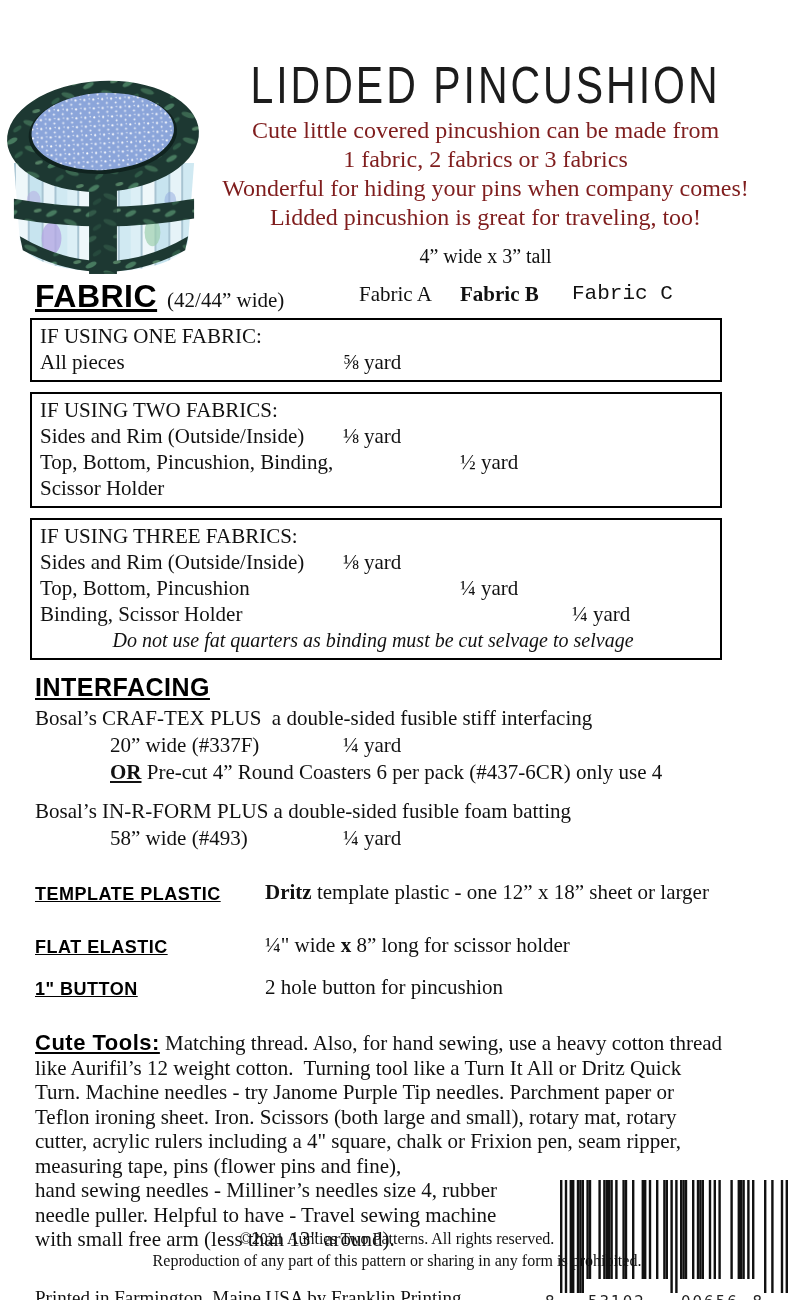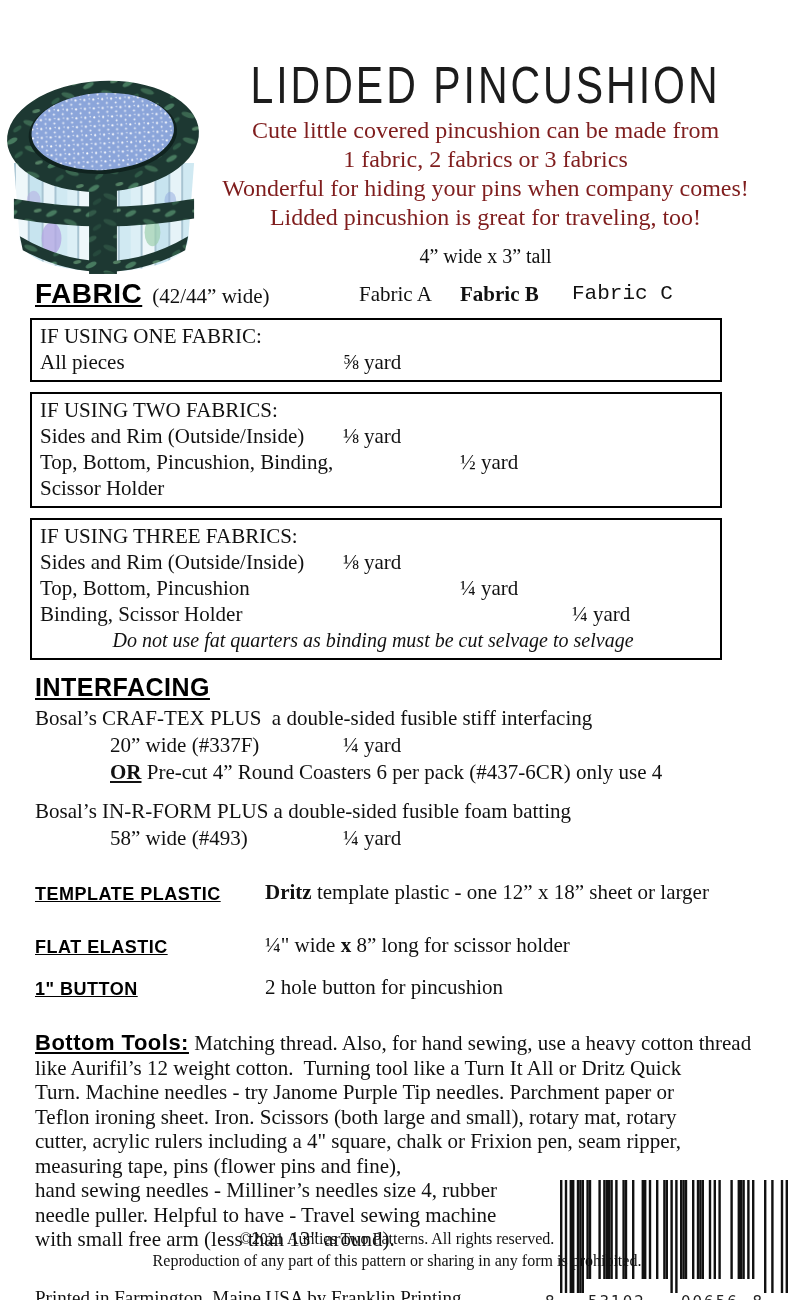--- a/index.html
+++ b/index.html
@@ -21,21 +21,21 @@
   }
   .subtitle { margin-top:14px; font-size:24px; line-height:29px; color:#7f1d1d; }
   .size-line { margin-top:13px; font-size:20px; }
 
   
   .fabric-head-row { position:relative; margin:6px 30px 8px 35px; height:32px; }
   .h-comic {
     font-family:"Liberation Sans", sans-serif; font-weight:bold;
     letter-spacing:.5px; text-decoration:underline; color:#000;
   }
-  .fabric-head-row .h-comic { font-size:28px; }
+  .fabric-head-row .h-comic { font-size:32px; }
   .width-note { font-size:21px; margin-left:6px; }
   .colhead { position:absolute; top:4px; font-size:21px; }
   .colhead.a { left:324px; } .colhead.b { left:425px; } .colhead.c { left:537px;font-family:Liberation Mono, monospace; }
 
   .fbox {
     margin:0 0 10px 30px; width:692px; border:2px solid #000;
     padding:3px 14px 5px 8px; font-size:21px; line-height:26px;
   }
   .frow { position:relative; }
   .frow .va { position:absolute; left:303px; top:0; }
@@ -221,21 +221,21 @@
     <span class="lead"><span class="h-comic">FLAT ELASTIC</span></span>
     <span class="pre"><span class="pre">¼" wide </span><span class="b">x</span><span class="pre"> 8” long for scissor holder</span></span>
   </div>
 
   <div class="supply-row sp3">
     <span class="lead"><span class="h-comic">1" BUTTON</span></span>
     <span>2 hole button for pincushion</span>
   </div>
 
   <div class="other-tools">
-    <div class="pre"><span class="h-comic">Bottom Tools:</span><span class="pre"> Matching thread. Also, for hand sewing, use a heavy cotton thread</span></div>
+    <div class="pre"><span class="h-comic">Cute Tools:</span><span class="pre"> Matching thread. Also, for hand sewing, use a heavy cotton thread</span></div>
     <div class="pre">like Aurifil’s 12 weight cotton.  Turning tool like a Turn It All or Dritz Quick</div>
     <div class="pre">Turn. Machine needles - try Janome Purple Tip needles. Parchment paper or</div>
     <div class="pre">Teflon ironing sheet. Iron. Scissors (both large and small), rotary mat, rotary</div>
     <div class="pre">cutter, acrylic rulers including a 4" square, chalk or Frixion pen, seam ripper,</div>
     <div class="pre">measuring tape, pins (flower pins and fine),</div>
 
     <div class="ot-bottom">
       <div class="ot-left">
         <div class="pre">hand sewing needles - Milliner’s needles size 4, rubber</div>
         <div class="pre">needle puller. Helpful to have - Travel sewing machine</div>

